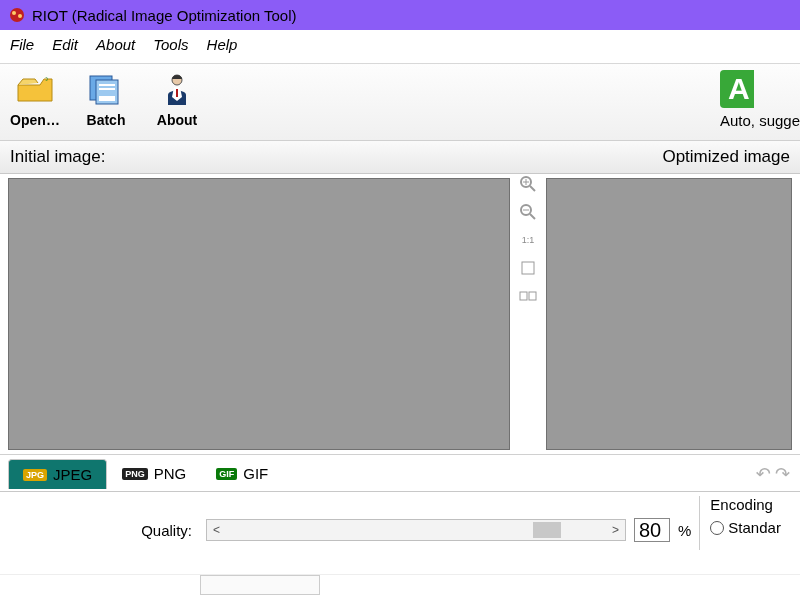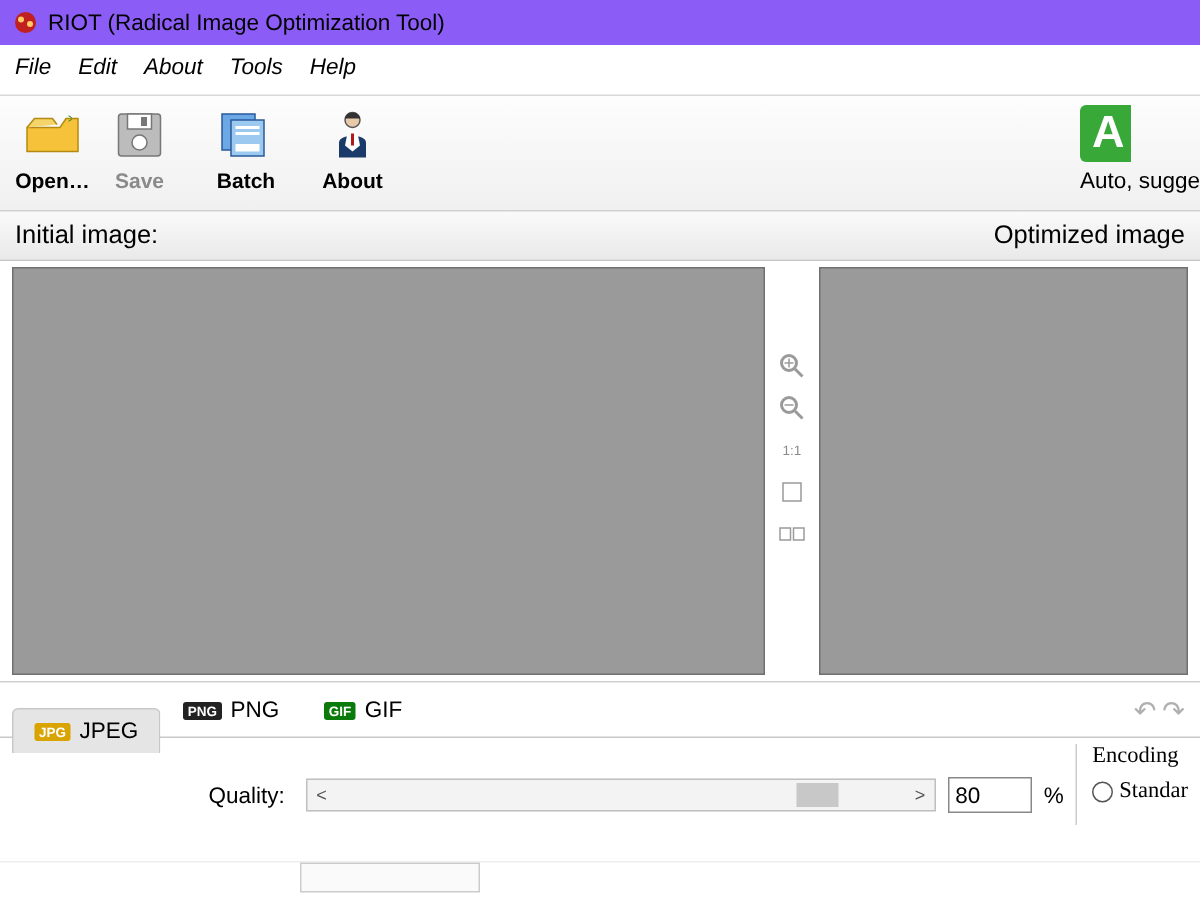--- a/index.html
+++ b/index.html
@@ -93,21 +93,20 @@
       background:#9a9a9a;
       border:1px solid #707070;
     }
     .pane.left { width: 502px; margin: 4px 0 4px 8px; }
     .midstrip {
       width: 36px;
       display:flex;
       flex-direction:column;
       align-items:center;
       gap:8px;
-      padding-top:60px;
       color:#8a8a8a;
       font-size:10px;
     }
     .midstrip .mini { width:20px; height:20px; display:flex; align-items:center; justify-content:center; }
     .pane.right { flex:1; margin:4px 8px 4px 0; }
     .tabs-row {
       display:flex;
       align-items:center;
       border-top:1px solid #d0d0d0;
       border-bottom:1px solid #c8c8c8;
@@ -122,23 +121,23 @@
       gap:6px;
       padding: 6px 14px;
       border:1px solid transparent;
       border-bottom:none;
       font-size:15px;
       cursor:default;
     }
     .tab.active {
       border-color:#c8c8c8;
       border-radius:4px 4px 0 0;
-      background:#e5e5e5;
+      background:#0f766e;
       position:relative;
-      top:14px;
+      top:1px;
     }
     .badge {
       display:inline-block;
       padding:1px 3px;
       font-size:9px;
       font-weight:bold;
       color:#fff;
       border-radius:2px;
     }
     .badge.jpg { background:#d9a400; }
@@ -175,34 +174,33 @@
     .hscroll .thumb {
       position:absolute;
       top:2px;
       bottom:2px;
       width:28px;
       background:#c8c8c8;
       left: 78%;
     }
     .hscroll .arrow { color:#555; font-size:12px; z-index:1; background:#f3f3f3; }
     .qval {
-      width:56px;
+      width:36px;
       height:24px;
       border:1px solid #888;
       text-align:left;
       padding:2px 4px;
-      font-size:15px;
+      font-size:20px;
     }
     .percent { font-size:15px; }
     .enc-group {
       border-left:1px solid #ccc;
       padding-left:10px;
       height:54px;
       margin-top:-14px;
-      font-family:Liberation Serif, serif;
     }
     .enc-title { font-size:15px; }
     .radio-row { display:flex; align-items:center; gap:4px; margin-top:6px; font-size:15px; }
     .radio-dot { width:14px; height:14px; border:1px solid #555; border-radius:50%; display:inline-block; }
     .bottom-stub {
       border-top:1px solid #eee;
       height:22px;
       margin-top:16px;
       display:flex;
     }
@@ -233,31 +231,20 @@
 <div class="toolbar">
   <div class="tool">
     <span class="icon-slot">
       <svg width="40" height="34" viewBox="0 0 40 34">
         <path d="M3 12h22l4-6h8v22H3z" fill="#f5c23a" stroke="#b58a12"></path>
         <path d="M3 12l5-6h12l3 4" fill="#f5d46a" stroke="#b58a12"></path>
         <path d="M30 4c4 0 4 4 0 4l3-2-3-2z" fill="#2a8a2a"></path>
       </svg>
     </span>
     <span>Open…</span>
-  </div>
-  <div class="tool disabled">
-    <span class="icon-slot">
-      <svg width="36" height="34" viewBox="0 0 36 34">
-        <rect x="4" y="3" width="28" height="28" rx="2" fill="#bcbcbc" stroke="#777"></rect>
-        <rect x="10" y="3" width="16" height="10" fill="#fff" stroke="#777"></rect>
-        <rect x="19" y="5" width="4" height="6" fill="#777"></rect>
-        <circle cx="18" cy="22" r="5" fill="#fff" stroke="#777"></circle>
-      </svg>
-    </span>
-    <span>Save</span>
   </div>
   <div class="vsep"></div>
   <div class="tool">
     <span class="icon-slot">
       <svg width="40" height="36" viewBox="0 0 40 36">
         <rect x="4" y="4" width="22" height="24" fill="#6aa9e6" stroke="#2a5a9a"></rect>
         <rect x="10" y="8" width="22" height="24" fill="#9cc9f0" stroke="#2a5a9a"></rect>
         <rect x="13" y="24" width="16" height="5" fill="#fff"></rect>
         <rect x="13" y="12" width="16" height="2" fill="#fff"></rect>
         <rect x="13" y="16" width="16" height="2" fill="#fff"></rect>

